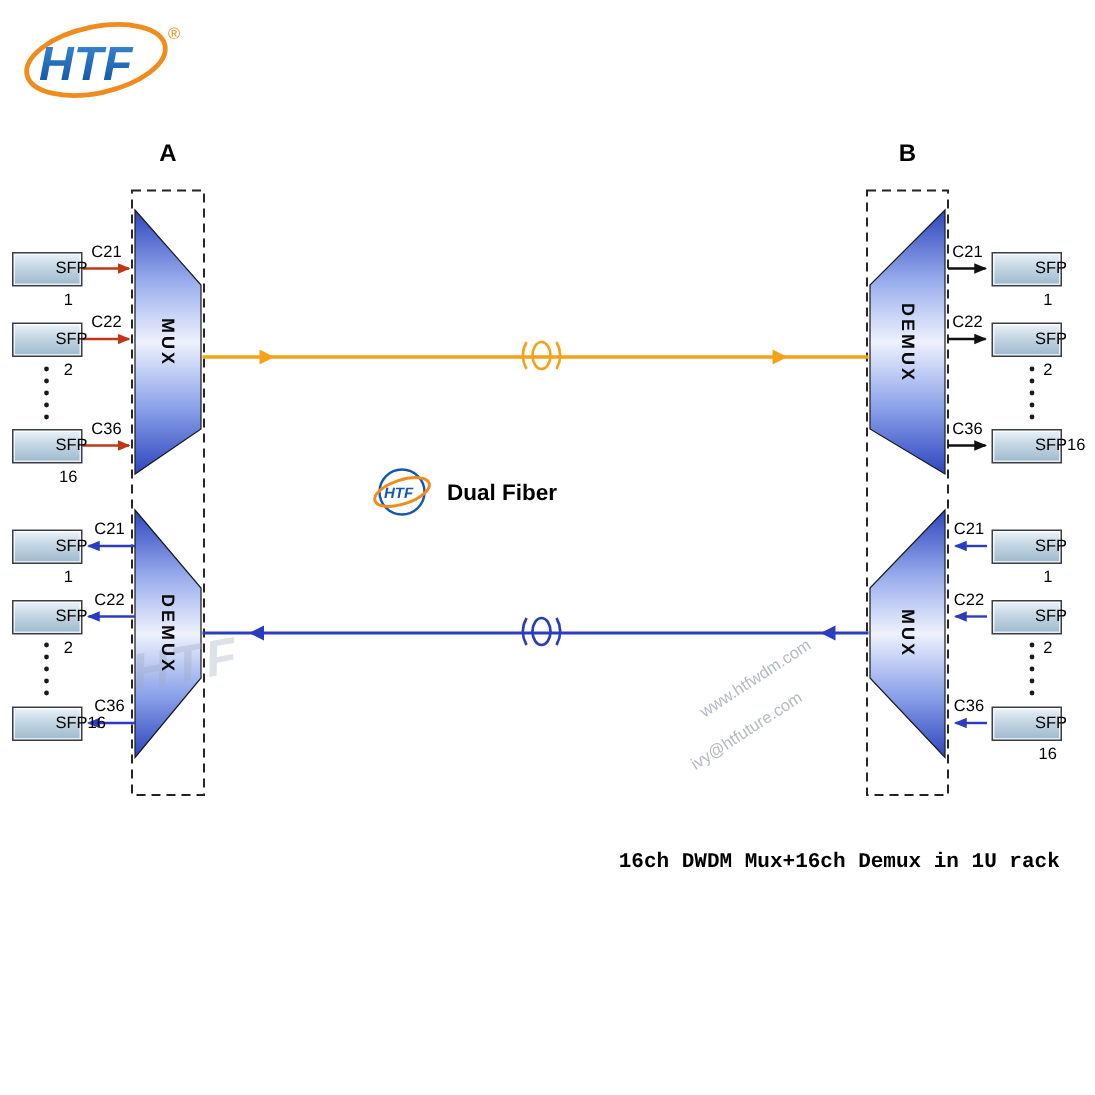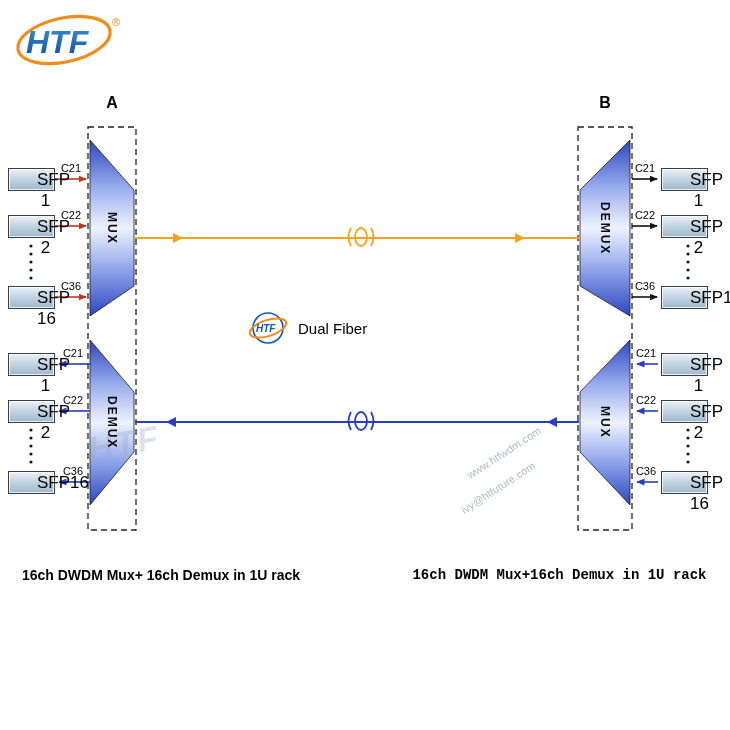--- a/index.html
+++ b/index.html
@@ -5,30 +5,30 @@
   * { margin:0; padding:0; box-sizing:border-box; }
   html,body { background:#fff; }
   body { font-family:"Liberation Sans", sans-serif; color:#000; }
   .stage { position:relative; width:730px; height:730px; background:#fff; overflow:hidden; }
   .layer { position:absolute; left:0; top:0; }
   .sfp {
     position:absolute; width:47px; height:23px;
     border:1px solid #3a3f44;
     background:linear-gradient(180deg,#eaf2f9 0%,#c4d6e3 45%,#9db9cd 100%);
     box-shadow:inset 0 0 0 1px rgba(255,255,255,.75);
-    font-size:17px; line-height:21px; text-align:center; color:#000;padding-left:28px;
+    font-size:11px; line-height:21px; text-align:center; color:#000;padding-left:28px;
   }
   .ch { position:absolute; width:34px; font-size:11px; text-align:center; color:#000; }
   .nlabel { position:absolute; width:26px; text-align:center; font-size:16px; font-weight:bold; }
   .vlabel {
     position:absolute; width:24px; writing-mode:vertical-rl; text-align:center;
     line-height:24px; font-size:12px; font-weight:bold; letter-spacing:2px; color:#0a0a0a;
   }
   .caption { position:absolute; font-size:14px; font-weight:bold; text-align:center; color:#000; }
-  .duallabel { position:absolute; font-size:15px; font-weight:normal; }
+  .duallabel { position:absolute; font-size:15px; font-weight:bold; }
   .wm { position:absolute; color:#b4bac4; font-size:11px; transform:rotate(-33deg); transform-origin:left center; white-space:nowrap; }
   .wm-brand {
     position:absolute; font-size:34px; font-weight:bold; font-style:italic;
     color:rgba(158,170,188,0.35); transform:rotate(-10deg); letter-spacing:2px;
   }
 </style>
 </head>
 <body>
 
 <div class="stage">
@@ -178,16 +178,15 @@
   <div class="ch" style="left:628px; top:209px;">C22</div>
   <div class="ch" style="left:628px; top:280px;">C36</div>
 
   <div class="sfp" style="left:661px; top:353px;">SFP 1</div>
   <div class="sfp" style="left:661px; top:400px;">SFP 2</div>
   <div class="sfp" style="left:661px; top:471px;">SFP 16</div>
   <div class="ch" style="left:629px; top:347px;">C21</div>
   <div class="ch" style="left:629px; top:394px;">C22</div>
   <div class="ch" style="left:629px; top:465px;">C36</div>
 
-  <div class="caption" style="left:5px; top:567px; width:312px;">16ch DWDM Mux+ 16ch Demux in 1U rack</div>
   <div class="caption" style="left:402px; top:567px; width:315px;font-family:Liberation Mono, monospace;">16ch DWDM Mux+16ch Demux in 1U rack</div>
 
 </div>
 
 </body></html>

